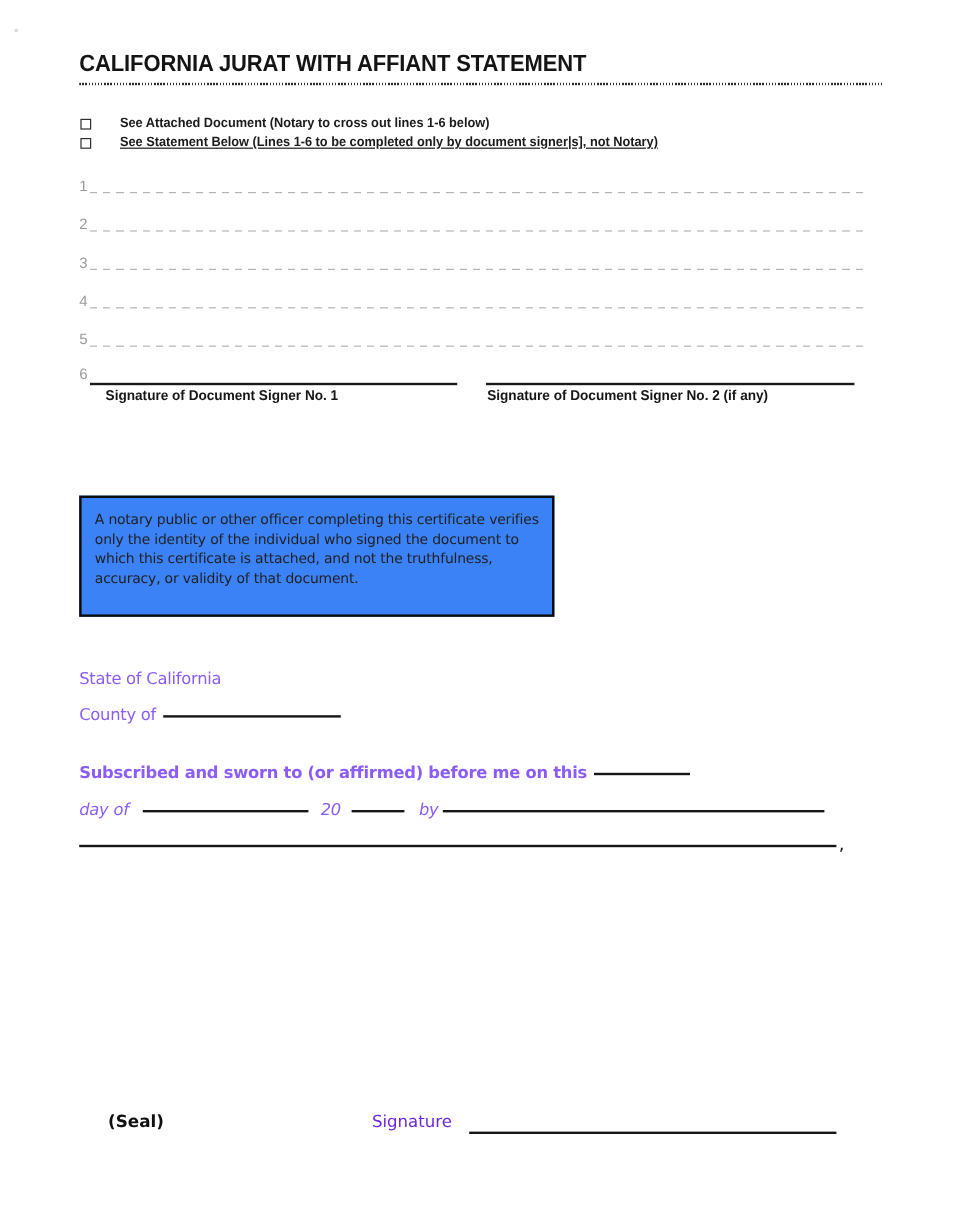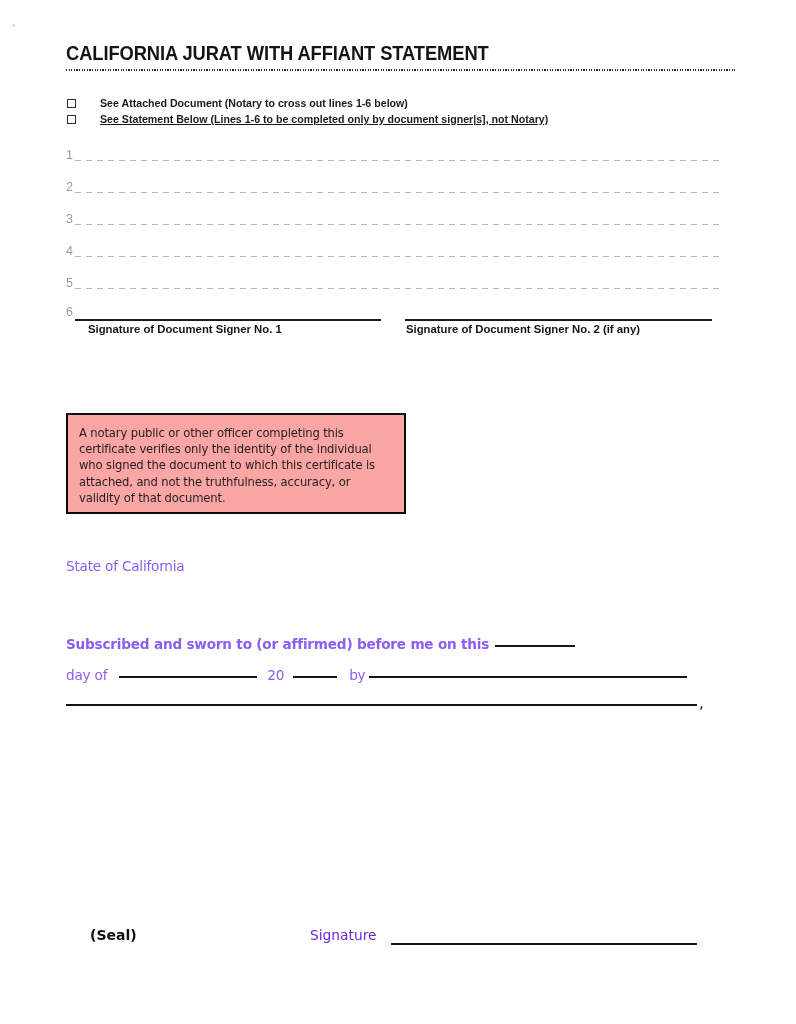--- a/index.html
+++ b/index.html
@@ -149,25 +149,25 @@
     white-space: nowrap;
   }
   .sig-caption.c1 { left: 88px; }
   .sig-caption.c2 { left: 406px; }
 
   
   .disclaimer-box {
     position: absolute;
     left: 66px;
     top: 413px;
-    width: 340px;
+    width: 396px;
     height: 101px;
     border: 2px solid #0d0d0d;
     box-sizing: border-box;
-    background: #fca5a5;
+    background: #3b82f6;
     padding: 10px 10px 0 11px;
   }
   .disclaimer-text {
     font-size: 11.6px;
     line-height: 16.2px;
     color: #1f1f1f;
     font-family: "DejaVu Sans", "Liberation Sans", sans-serif;
     letter-spacing: -0.15px;
   }
 
@@ -176,21 +176,21 @@
     position: absolute;
     font-size: 13.6px;
     color: #8b5cf6;
     font-family: "DejaVu Sans", "Liberation Sans", sans-serif;
     letter-spacing: -0.2px;
     white-space: nowrap;
   }
   .state-line  { left: 66px; top: 558px; }
   .county-line { left: 66px; top: 588px; }
   .sworn-line  { left: 66px; top: 636px; font-weight: bold; }
-  .dayof-line  { left: 66px; top: 667px; }
+  .dayof-line  { left: 66px; top: 667px; font-style: italic; }
   .proved-1    { left: 66px; top: 727px; }
   .proved-2    { left: 66px; top: 748px; }
 
   .blank {
     display: inline-block;
     border-bottom: 2px solid #161616;
     vertical-align: 2px;
   }
   .blank.county   { width: 148px; margin-left: 6px; }
   .blank.onthis   { width: 80px;  margin-left: 6px; }
@@ -292,20 +292,23 @@
 
   <div class="sig-caption c1">Signature of Document Signer No. 1</div>
   <div class="sig-caption c2">Signature of Document Signer No. 2 (if any)</div>
 
   <div class="disclaimer-box">
     <div class="disclaimer-text">A notary public or other officer completing this certificate verifies only the identity of the individual who signed the document to which this certificate is attached, and not the truthfulness, accuracy, or validity of that document.</div>
   </div>
 
   <div class="body-text state-line">State of California</div>
 
+  <div class="body-text county-line">
+    <span>County of</span><span class="blank county"></span>
+  </div>
 
   <div class="body-text sworn-line">
     <span>Subscribed and sworn to (or affirmed) before me on this</span><span class="blank onthis"></span>
   </div>
 
   <div class="body-text dayof-line">
     <span>day of</span><span class="blank day"></span><span>20</span><span class="blank year"></span><span>by</span><span class="blank by"></span>
   </div>
 
   <div class="longrule"></div>

